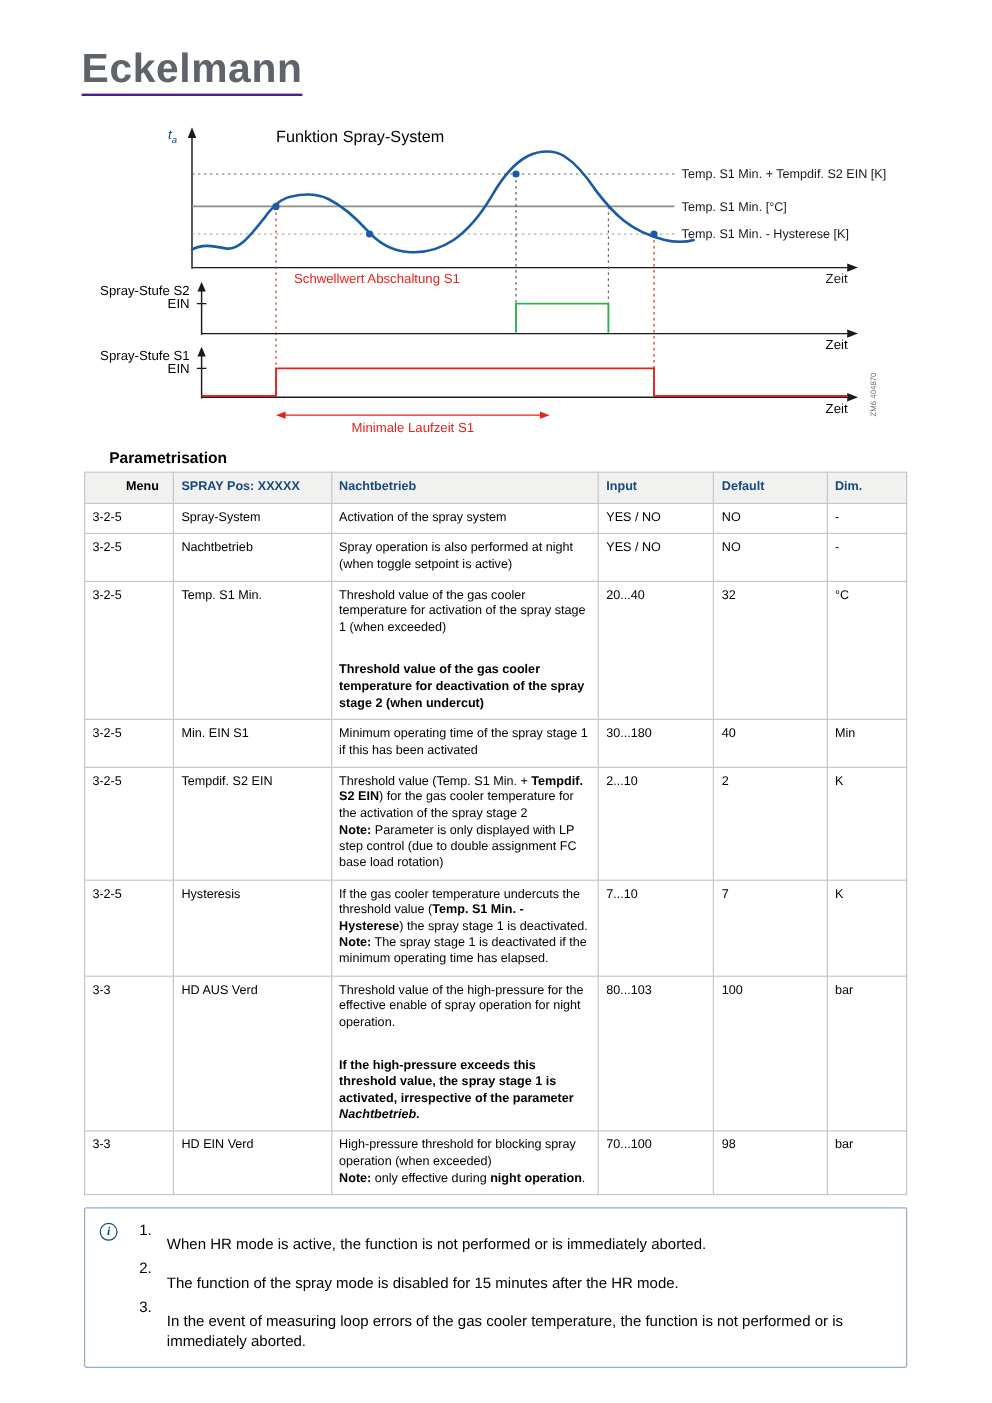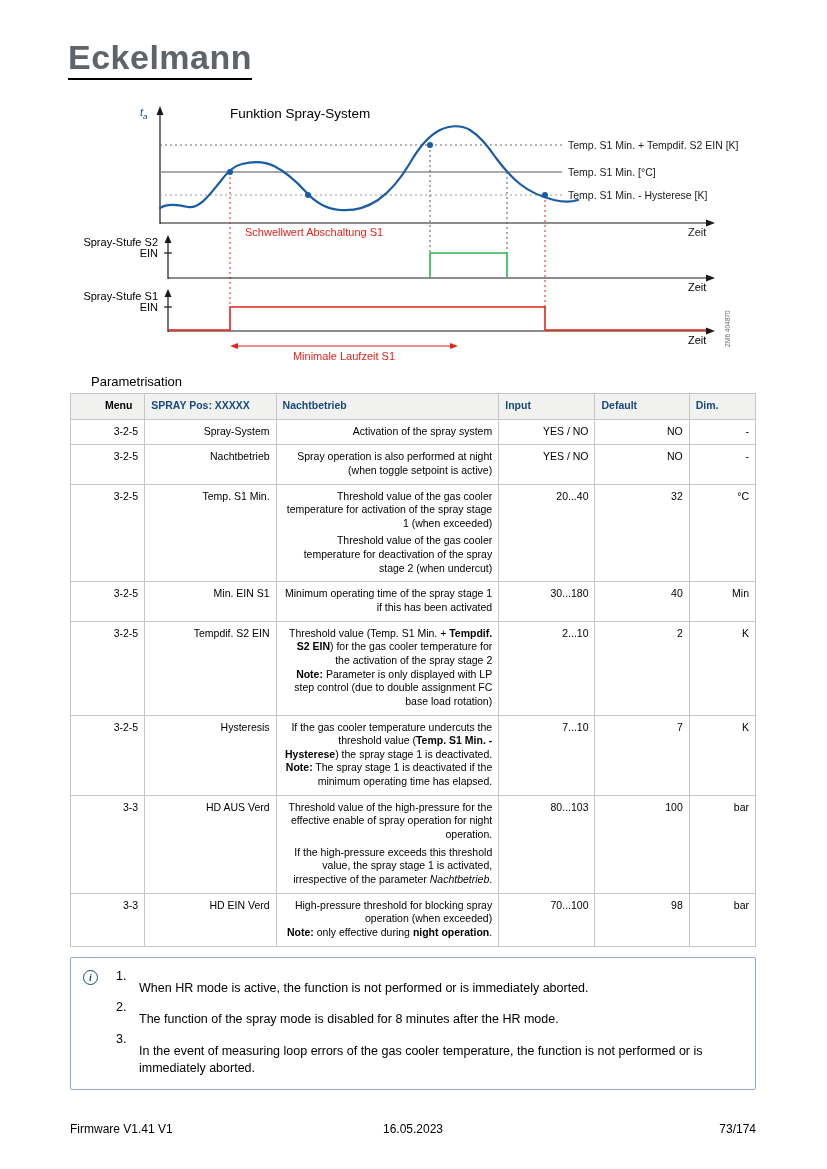--- a/index.html
+++ b/index.html
@@ -5,40 +5,40 @@
   * { box-sizing: border-box; }
   html, body { margin: 0; padding: 0; background: #fff; }
   body { font-family: "Liberation Sans", sans-serif; color: #000; }
   .page { position: relative; width: 827px; height: 1169px; background: #fff; overflow: hidden; }
 
   
   .logo { position: absolute; left: 68px; top: 40px; }
   .logo-text {
     display: inline-block; font-size: 34px; font-weight: bold; color: #5f646a;
     letter-spacing: 0.5px; line-height: 1; padding-bottom: 4px;
-    border-bottom: 2px solid #000000;
+    border-bottom: 2px solid #4c1d95;
   }
 
   
   .diagram { position: absolute; left: 70px; top: 100px; width: 700px; height: 272px; }
   .diagram-svg text { font-family: "Liberation Sans", sans-serif; }
 
   
   .content { position: absolute; left: 70px; top: 374px; width: 686px; }
-  .param-heading { font-size: 13px; font-weight: normal; margin: 0 0 4px 0; padding-left: 21px; }
+  .param-heading { font-size: 13px; font-weight: bold; margin: 0 0 4px 0; padding-left: 21px; }
 
   .param-table { width: 100%; border-collapse: collapse; font-size: 10.5px; line-height: 1.3; table-layout: fixed; }
   .param-table th, .param-table td {
     border: 1px solid #c6c6c6; padding: 5px 6px 6px 6px;
     text-align: left; vertical-align: top; word-wrap: break-word;
   }
   .param-table thead th { background: #f1f1f0; color: #17497e; font-weight: bold; }
   .param-table thead th.col-menu { color: #000; padding-left: 34px; }
-  .para { margin: 0; text-align: right; }
-  .para.spaced { margin-top: 4px; }
+  .para { margin: 0; }
+  .para.spaced { margin-top: 22px; font-weight: bold; }
   .b { font-weight: bold; }
   .i { font-style: italic; }
 
   
   .note-box {
     margin-top: 10px; border: 1px solid #92abcd; border-radius: 2px;
     padding: 10px 12px 12px 12px; display: flex; gap: 10px; background: #fff;
   }
   .info-icon {
     flex: 0 0 auto; width: 15px; height: 15px; border: 1.5px solid #16477c; border-radius: 50%;
@@ -327,29 +327,24 @@
 
     <div class="note-box">
       <span class="info-icon">i</span>
       <div class="note-list">
           <div class="note-item">
             <span class="note-num">1.</span>
             <span class="note-text">When HR mode is active, the function is not performed or is immediately aborted.</span>
           </div>
           <div class="note-item">
             <span class="note-num">2.</span>
-            <span class="note-text">The function of the spray mode is disabled for 8 minutes after the HR mode.</span>
+            <span class="note-text">The function of the spray mode is disabled for 15 minutes after the HR mode.</span>
           </div>
           <div class="note-item">
             <span class="note-num">3.</span>
             <span class="note-text">In the event of measuring loop errors of the gas cooler temperature, the function is not performed or is immediately aborted.</span>
           </div>
         </div>
     </div>
   </div>
 
-  <div class="footer">
-    <span>Firmware V1.41 V1</span>
-    <span class="footer-center">16.05.2023</span>
-    <span>73/174</span>
-  </div>
 
 </div>
 
 </body></html>

